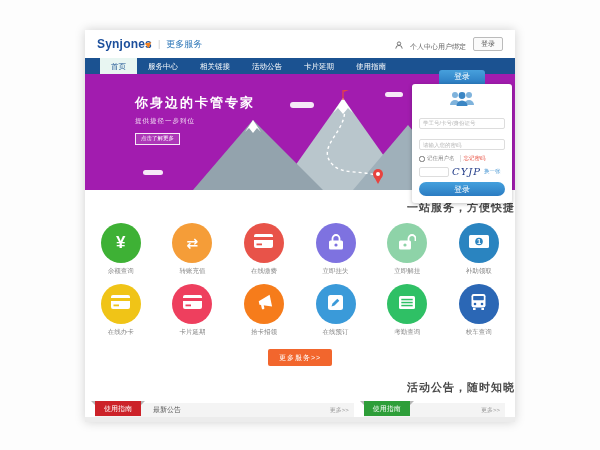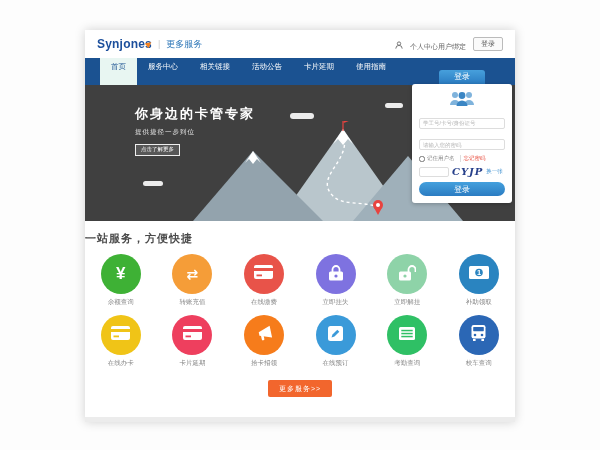--- a/index.html
+++ b/index.html
@@ -16,26 +16,26 @@
   .logo-arrow { width:0; height:0; border-left:6px solid #f58220; border-top:3px solid transparent;
           border-bottom:3px solid transparent; transform:rotate(-38deg); margin:0 0 4px -6px; }
   .logo-div { color:#ccc; font-size:9px; margin:0 6px; }
   .logo-suffix { color:#2e77b8; font-size:9px; }
   .hdr-right { margin-left:auto; display:flex; align-items:center; gap:7px; }
   .hdr-link { font-size:7px; color:#666; text-decoration:none; display:inline-flex; align-items:center; gap:2px; }
   .hdr-btn { font-size:7px; color:#555; border:1px solid #bbb; border-radius:2px;
              background:#fafafa; padding:1px 7px; }
 
   
-  .nav { height:27px; background:#1b5291; display:flex; padding-left:15px; }
+  .nav { height:16px; background:#1b5291; display:flex; padding-left:15px; }
   .nav-item { font-size:7.5px; color:#fff; line-height:18px; padding:0 11px; text-decoration:none; }
   .nav-item.active { background:#e8f6f2; color:#1b5291; }
 
   
-  .hero { position:relative; height:136px; background:#404040; overflow:hidden; }
+  .hero { position:relative; height:116px; background:#a21caf; overflow:hidden; }
   .hero-copy { position:absolute; left:50px; top:20px; color:#fff; z-index:1; }
   .hero-title { font-size:13px; font-weight:bold; letter-spacing:2px; }
   .hero-sub { font-size:6.5px; margin-top:5px; opacity:.9; letter-spacing:1px; }
   .hero-cta { display:inline-block; margin-top:6px; font-size:5.5px; color:#fff;
               border:1px solid rgba(255,255,255,.9); padding:1.5px 5px; background:rgba(255,255,255,.12); }
   .mountains { position:absolute; left:108px; bottom:0; }
   .cloud { position:absolute; background:#fff; border-radius:8px; opacity:.9; }
 
   
   .login { position:absolute; left:327px; top:40px; width:100px; z-index:5; }
@@ -47,29 +47,29 @@
   .users-ico { display:block; margin:1px auto 4px; }
   .login input[type=text], .login input[type=password] {
       width:100%; height:11px; border:1px solid #ddd; border-radius:2px; font-size:5.5px;
       padding:0 3px; margin-bottom:4px; color:#444; }
   .login input::placeholder { color:#b5b5b5; }
   .remember-row { display:flex; align-items:center; font-size:5.5px; color:#888; gap:2px; margin:1px 0 4px; }
   .remember-row input { width:6px; height:6px; margin:0; }
   .forgot { color:#e84c3d; text-decoration:none; margin-left:3px; border-left:1px solid #ddd; padding-left:3px; }
   .captcha-row { display:flex; align-items:center; gap:3px; margin-bottom:5px; }
   .captcha-input { width:30px !important; height:10px !important; margin:0 !important; }
-  .captcha-txt { font-family:"DejaVu Serif",serif; font-style:italic; font-weight:bold;
+  .captcha-txt { font-family:"DejaVu Serif",serif; font-style:italic; font-weight:normal;
                  font-size:10px; color:#27408b; letter-spacing:1px; }
   .captcha-refresh { font-size:5.5px; color:#3b8fd0; text-decoration:none; }
   .login-submit { display:block; width:100%; height:14px; border:none; border-radius:7px;
                   background:linear-gradient(#44a0dd,#2b7cc2); color:#fff; font-size:8px; }
 
   
   .services { background:#fff; padding-top:10px; }
-  .sec-title { text-align:left; font-size:11px; color:#4a4a4a; font-weight:600; letter-spacing:1px; }
+  .sec-title { text-align:right; font-size:11px; color:#4a4a4a; font-weight:600; letter-spacing:1px; }
   .grid { display:flex; flex-wrap:wrap; width:430px; margin-top:8px; }
   .cell { width:71.6px; text-align:center; margin-bottom:8px; }
   .circle { width:40px; height:40px; border-radius:50%; margin:0 auto; display:flex;
             align-items:center; justify-content:center; color:#fff; }
   .g { font-weight:bold; line-height:1; }
   .cell-label { font-size:6.5px; color:#888; margin-top:4px; }
   .more-btn { display:block; width:fit-content; margin:4px auto 0; background:#f2662d; color:#fff;
               font-size:7px; border:none; border-radius:2px; padding:3.5px 11px; letter-spacing:1px; }
 
   
@@ -292,16 +292,36 @@
                   <rect x="2" y="14" width="2.6" height="2" fill="#fff"></rect>
                   <rect x="10.4" y="14" width="2.6" height="2" fill="#fff"></rect>
                 </svg></span>
             </div>
             <div class="cell-label">校车查询</div>
           </div>
         </div>
       <button class="more-btn">更多服务&gt;&gt;</button>
     </div>
 
+    <div class="announce">
+      <div class="sec-title">活动公告，随时知晓</div>
+      <div class="panels" id="panels">
+          <div class="panel wide">
+            <div class="panel-hd">
+              <span class="ribbon" style="background: rgb(204, 34, 41);">使用指南</span>
+              <span class="panel-tab">最新公告</span>
+              <a class="panel-more" href="#">更多&gt;&gt;</a>
+            </div>
+            <div class="panel-body"></div>
+          </div>
+          <div class="panel narrow">
+            <div class="panel-hd">
+              <span class="ribbon" style="background: rgb(46, 158, 57);">使用指南</span>
+              <a class="panel-more" href="#">更多&gt;&gt;</a>
+            </div>
+            <div class="panel-body"></div>
+          </div>
+        </div>
+    </div>
 
     <div class="bottom-strip"></div>
   </div>
 </div>
 
 </body></html>

